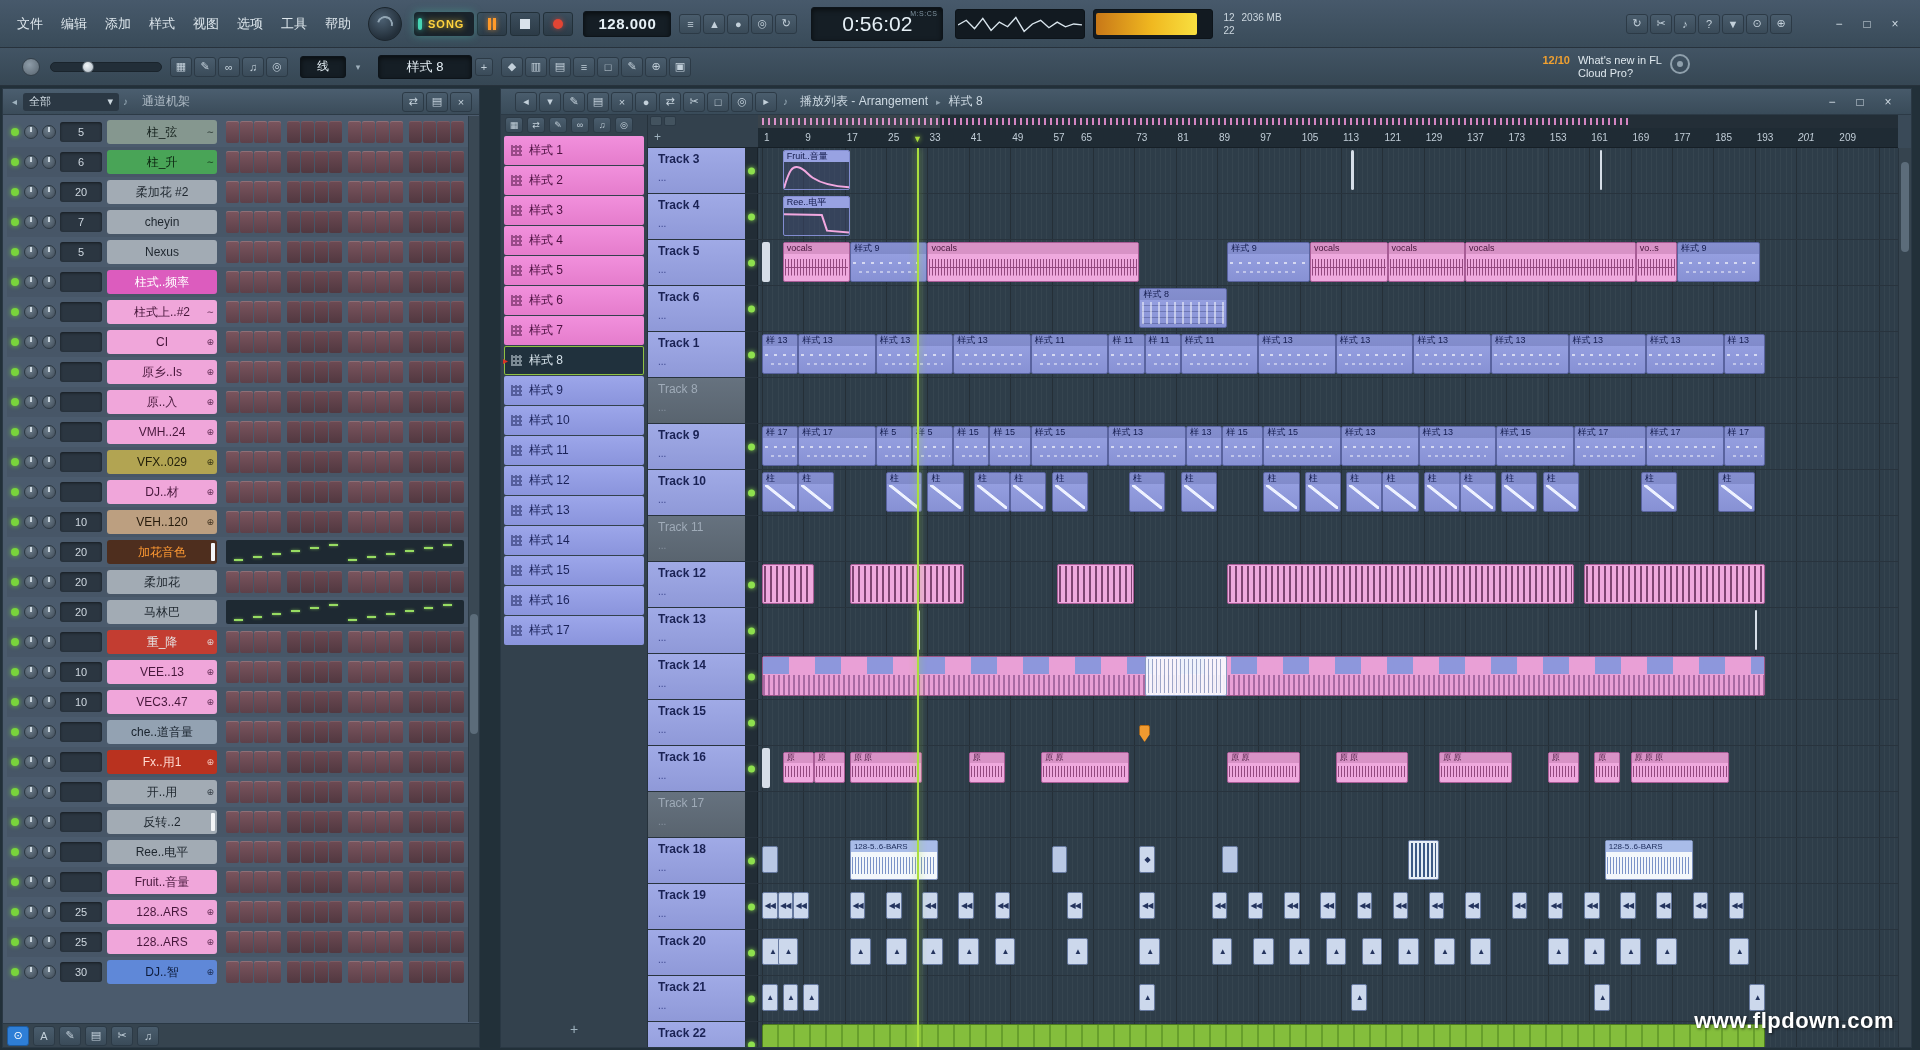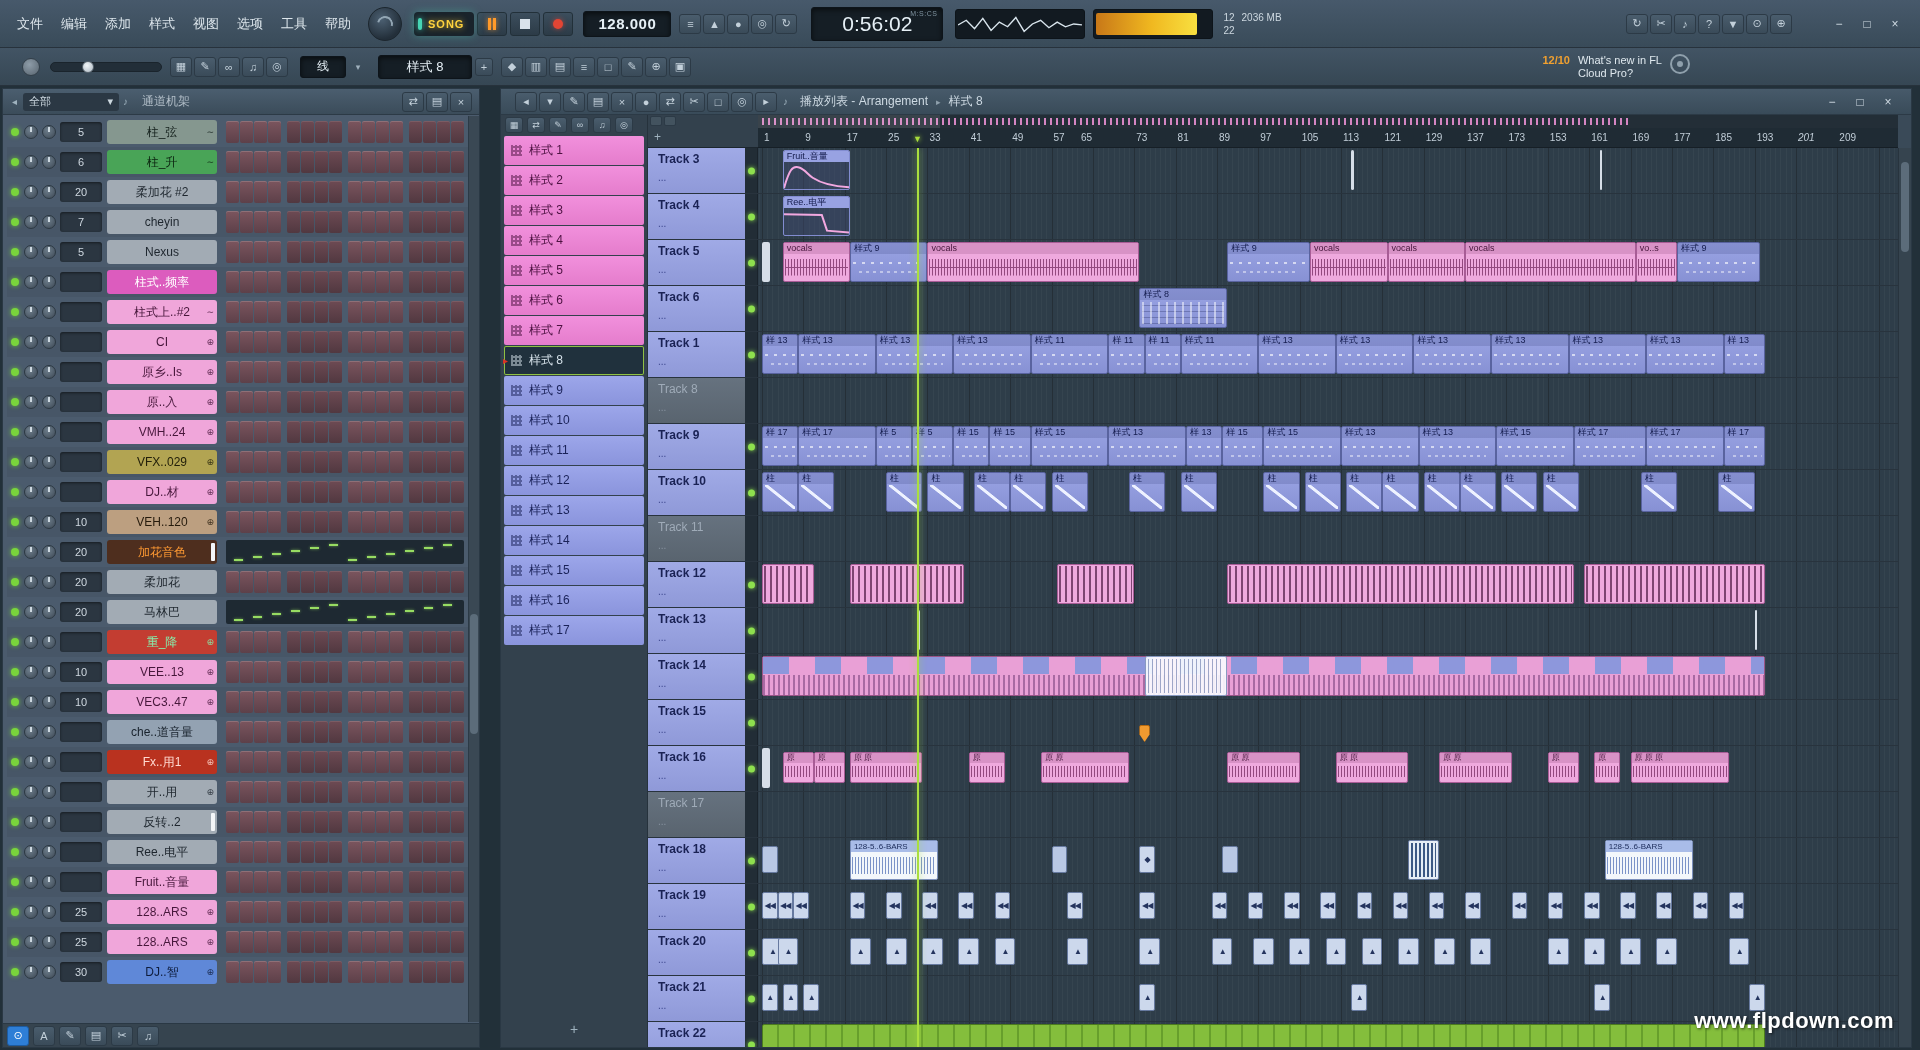--- a/index.html
+++ b/index.html
@@ -67,21 +67,21 @@
 .npicon{position:absolute;right:3px;font-size:9px;opacity:.85}
 .npbar{position:absolute;right:2px;top:3px;bottom:3px;width:4px;background:#f4f6f8;border-radius:1px}
 .c-teal{background:#85978f;color:#14201c}
 .c-green{background:#49a457;color:#0c2410}
 .c-gray{background:#a2abb4;color:#1e262e}
 .c-grayblue{background:#93a2b2;color:#18222c}
 .c-magenta{background:#dc5cbe;color:#fff}
 .c-pink{background:#f0a6da;color:#47173b}
 .c-olive{background:#b2a452;color:#23200a}
 .c-tan{background:#bc9f80;color:#261b0c}
-.c-red{background:#c33d31;color:#86efac}
+.c-red{background:#c33d31;color:#e5e5e5}
 .c-red2{background:#b9321f;color:#ffd9d0}
 .c-blue{background:#5f88d8;color:#0e1c3c}
 .c-darkorange{background:#4e2e1e;color:#ff9a33}
 .steps{display:flex;align-items:center;flex:none}
 .step{width:13px;height:22px;border-radius:2px;margin-right:1px;flex:none}
 .step.g0{background:linear-gradient(#7b555e,#5d4049);box-shadow:inset 0 1px 0 rgba(255,255,255,.16)}
 .step.g1{background:linear-gradient(#6d4a53,#513840);box-shadow:inset 0 1px 0 rgba(255,255,255,.1)}
 .notes{width:238px;height:24px;background:#1e2932;border-radius:2px;position:relative;flex:none}
 .ndash{position:absolute;width:9px;height:2px;background:#97dc62;box-shadow:0 0 3px rgba(151,220,98,.7)}
 .rack-scroll{position:absolute;right:0;top:27px;bottom:25px;width:11px;background:#3a4854;border-left:1px solid #2c3a46;z-index:6}

